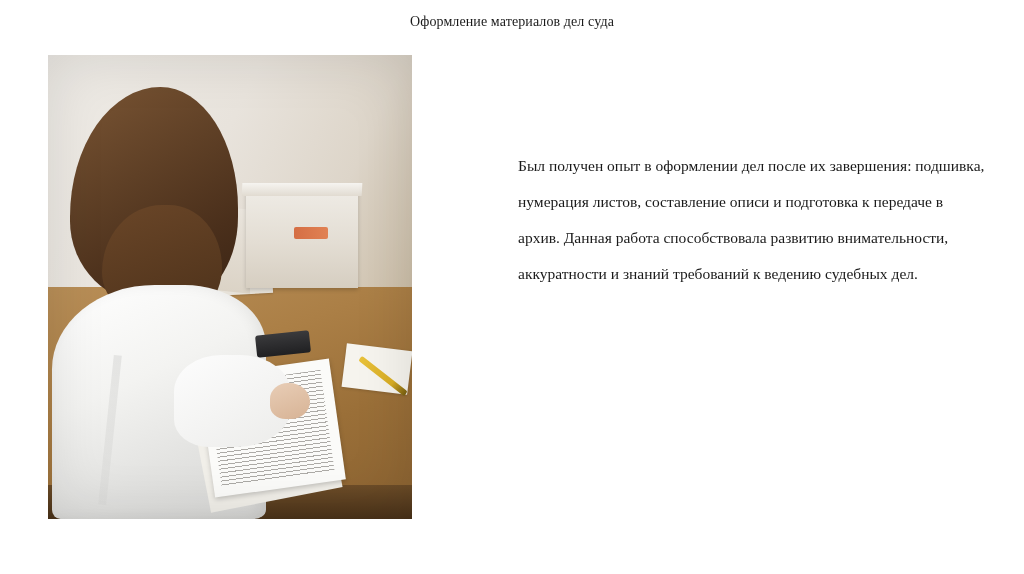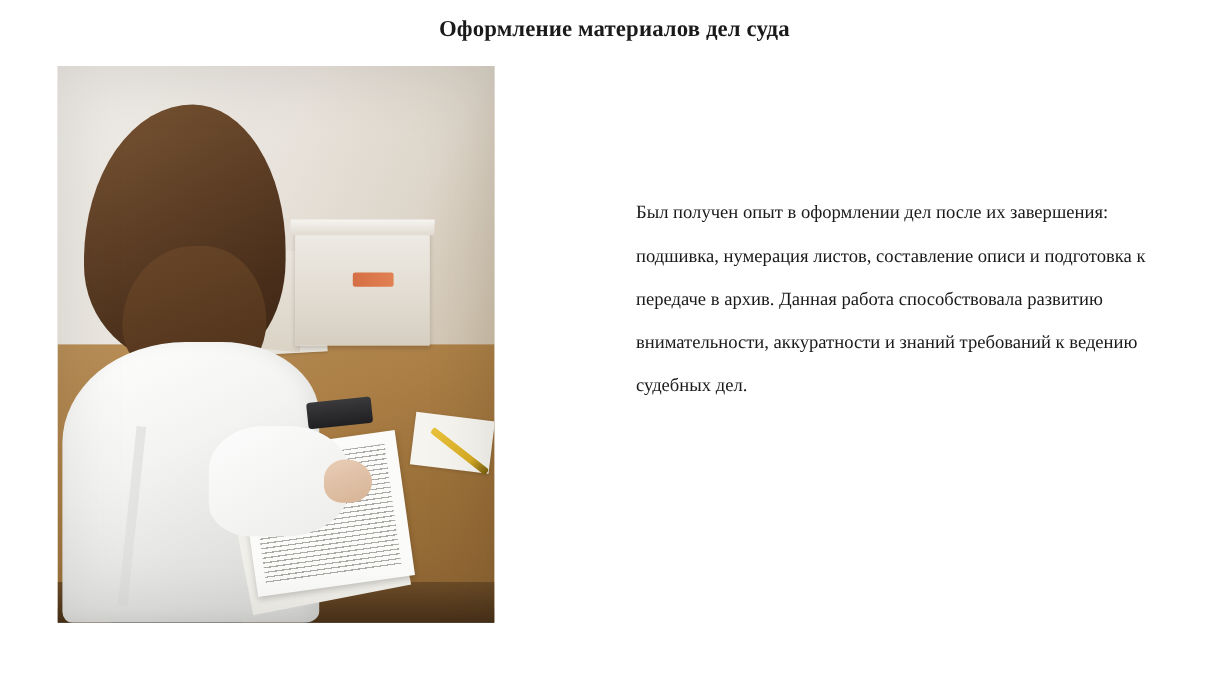--- a/index.html
+++ b/index.html
@@ -20,22 +20,22 @@
     height: 574px;
     background: #ffffff;
   }
   .slide-title {
     position: absolute;
     left: 0;
     top: 14px;
     width: 1024px;
     text-align: center;
     font-family: "Liberation Serif", serif;
-    font-size: 19px;
-    font-weight: bold;
+    font-size: 14px;
+    font-weight: normal;
     color: #1a1a1a;
     letter-spacing: 0.1px;
   }
 
   
   .photo-frame {
     position: absolute;
     left: 48px;
     top: 55px;
     width: 364px;
@@ -279,21 +279,21 @@
     position: absolute;
     left: 518px;
     top: 148px;
     width: 468px;
     font-family: "Liberation Serif", serif;
     font-size: 15.5px;
     line-height: 36px;
     color: #1a1a1a;
   }
   .body-text p {
-    margin: 12px;
+    margin: 0;
   }
 </style>
 </head>
 <body>
 
 <div class="slide">
 
   <div class="slide-title">Оформление материалов дел суда</div>
 
   <div class="photo-frame">

